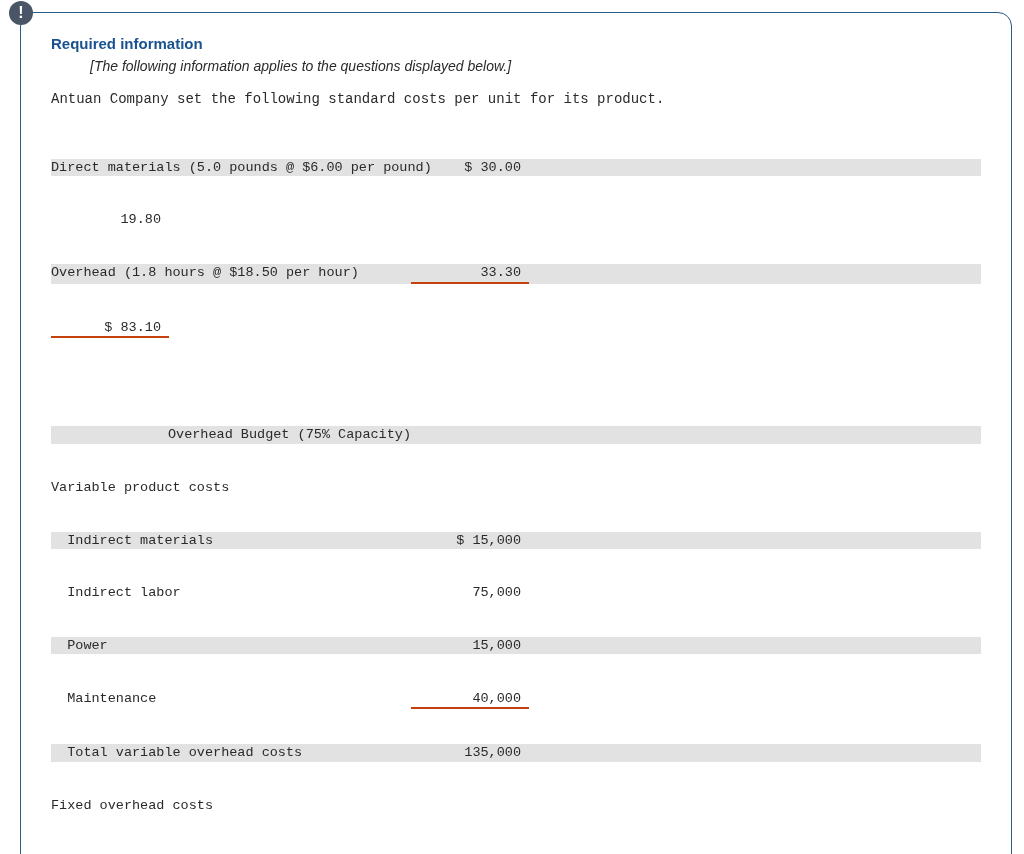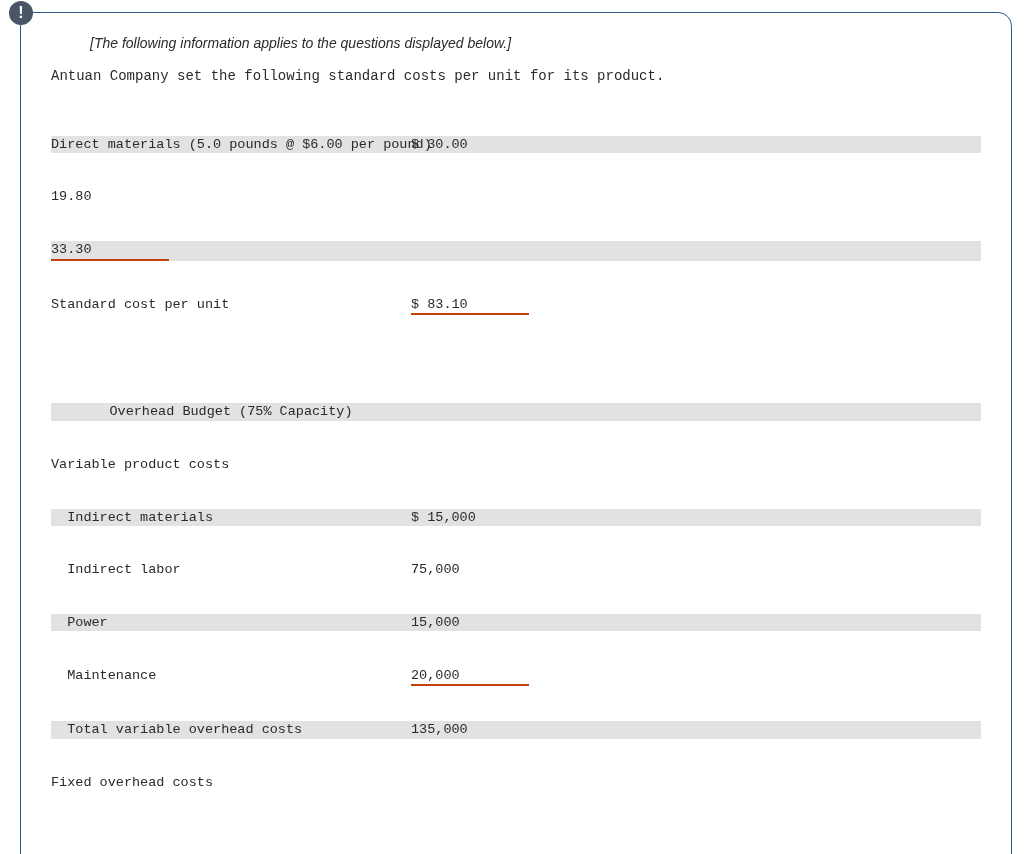--- a/index.html
+++ b/index.html
@@ -55,47 +55,48 @@
     font-size: 13.5px;
     white-space: pre;
     margin: 6px 0 18px 0;
     line-height: 1.30;
   }
   .shade {
     background: #e2e2e2;
   }
   .row { display: flex; }
   .c1 { width: 360px; }
-  .c2 { width: 110px; padding-right: 8px; font-family: Liberation Mono, monospace; }
+  .c2 { width: 110px; text-align: right; padding-right: 8px; font-family: Liberation Mono, monospace; }
   .underline-bottom { border-bottom: 2px solid #c2410c; }
 </style>
 </head>
 <body>
 
 <div class="info-box">
   <div class="alert-icon">!</div>
 
+  <div class="req-heading">Required information</div>
   <div class="italic-desc">[The following information applies to the questions displayed below.]</div>
   <div class="para">Antuan Company set the following standard costs per unit for its product.</div>
 
   <div class="mono-table">
     <div class="row shade"><div class="c1">Direct materials (5.0 pounds @ $6.00 per pound)</div><div class="c2">$ 30.00</div></div>
     <div class="row"><div class="c2">19.80</div></div>
-    <div class="row shade"><div class="c2 underline-bottom">33.30</div></div>
-    <div class="row"><div class="c1">Standard cost per unit</div><div class="c2 underline-bottom">$ 83.10</div></div>
+    <div class="row shade"><div class="c1">Overhead (1.8 hours @ $18.50 per hour)</div><div class="c2 underline-bottom">33.30</div></div>
+    <div class="row"><div class="c2 underline-bottom">$ 83.10</div></div>
   </div>
 
 
   <div class="mono-table">
-    <div class="row shade"><div class="c1" style="text-align:center">Overhead Budget (75% Capacity)</div><div class="c2"></div></div>
+    <div class="row shade"><div class="c1" style="text-align:right">Overhead Budget (75% Capacity)</div><div class="c2"></div></div>
     <div class="row"><div class="c1">Variable product costs</div><div class="c2"></div></div>
     <div class="row shade"><div class="c1">  <span>Indirect materials</span></div><div class="c2">$ 15,000</div></div>
     <div class="row"><div class="c1">  <span>Indirect labor</span></div><div class="c2">75,000</div></div>
     <div class="row shade"><div class="c1">  <span>Power</span></div><div class="c2">15,000</div></div>
-    <div class="row"><div class="c1">  <span>Maintenance</span></div><div class="c2 underline-bottom">20,000</div></div>
+    <div class="row"><div class="c1">  <span>Maintenance</span></div><div class="c2 underline-bottom">40,000</div></div>
     <div class="row shade"><div class="c1">  <span>Total variable overhead costs</span></div><div class="c2">135,000</div></div>
     <div class="row"><div class="c1">Fixed overhead costs</div><div class="c2"></div></div>
     
     
     
     
     
     
   </div>
 

